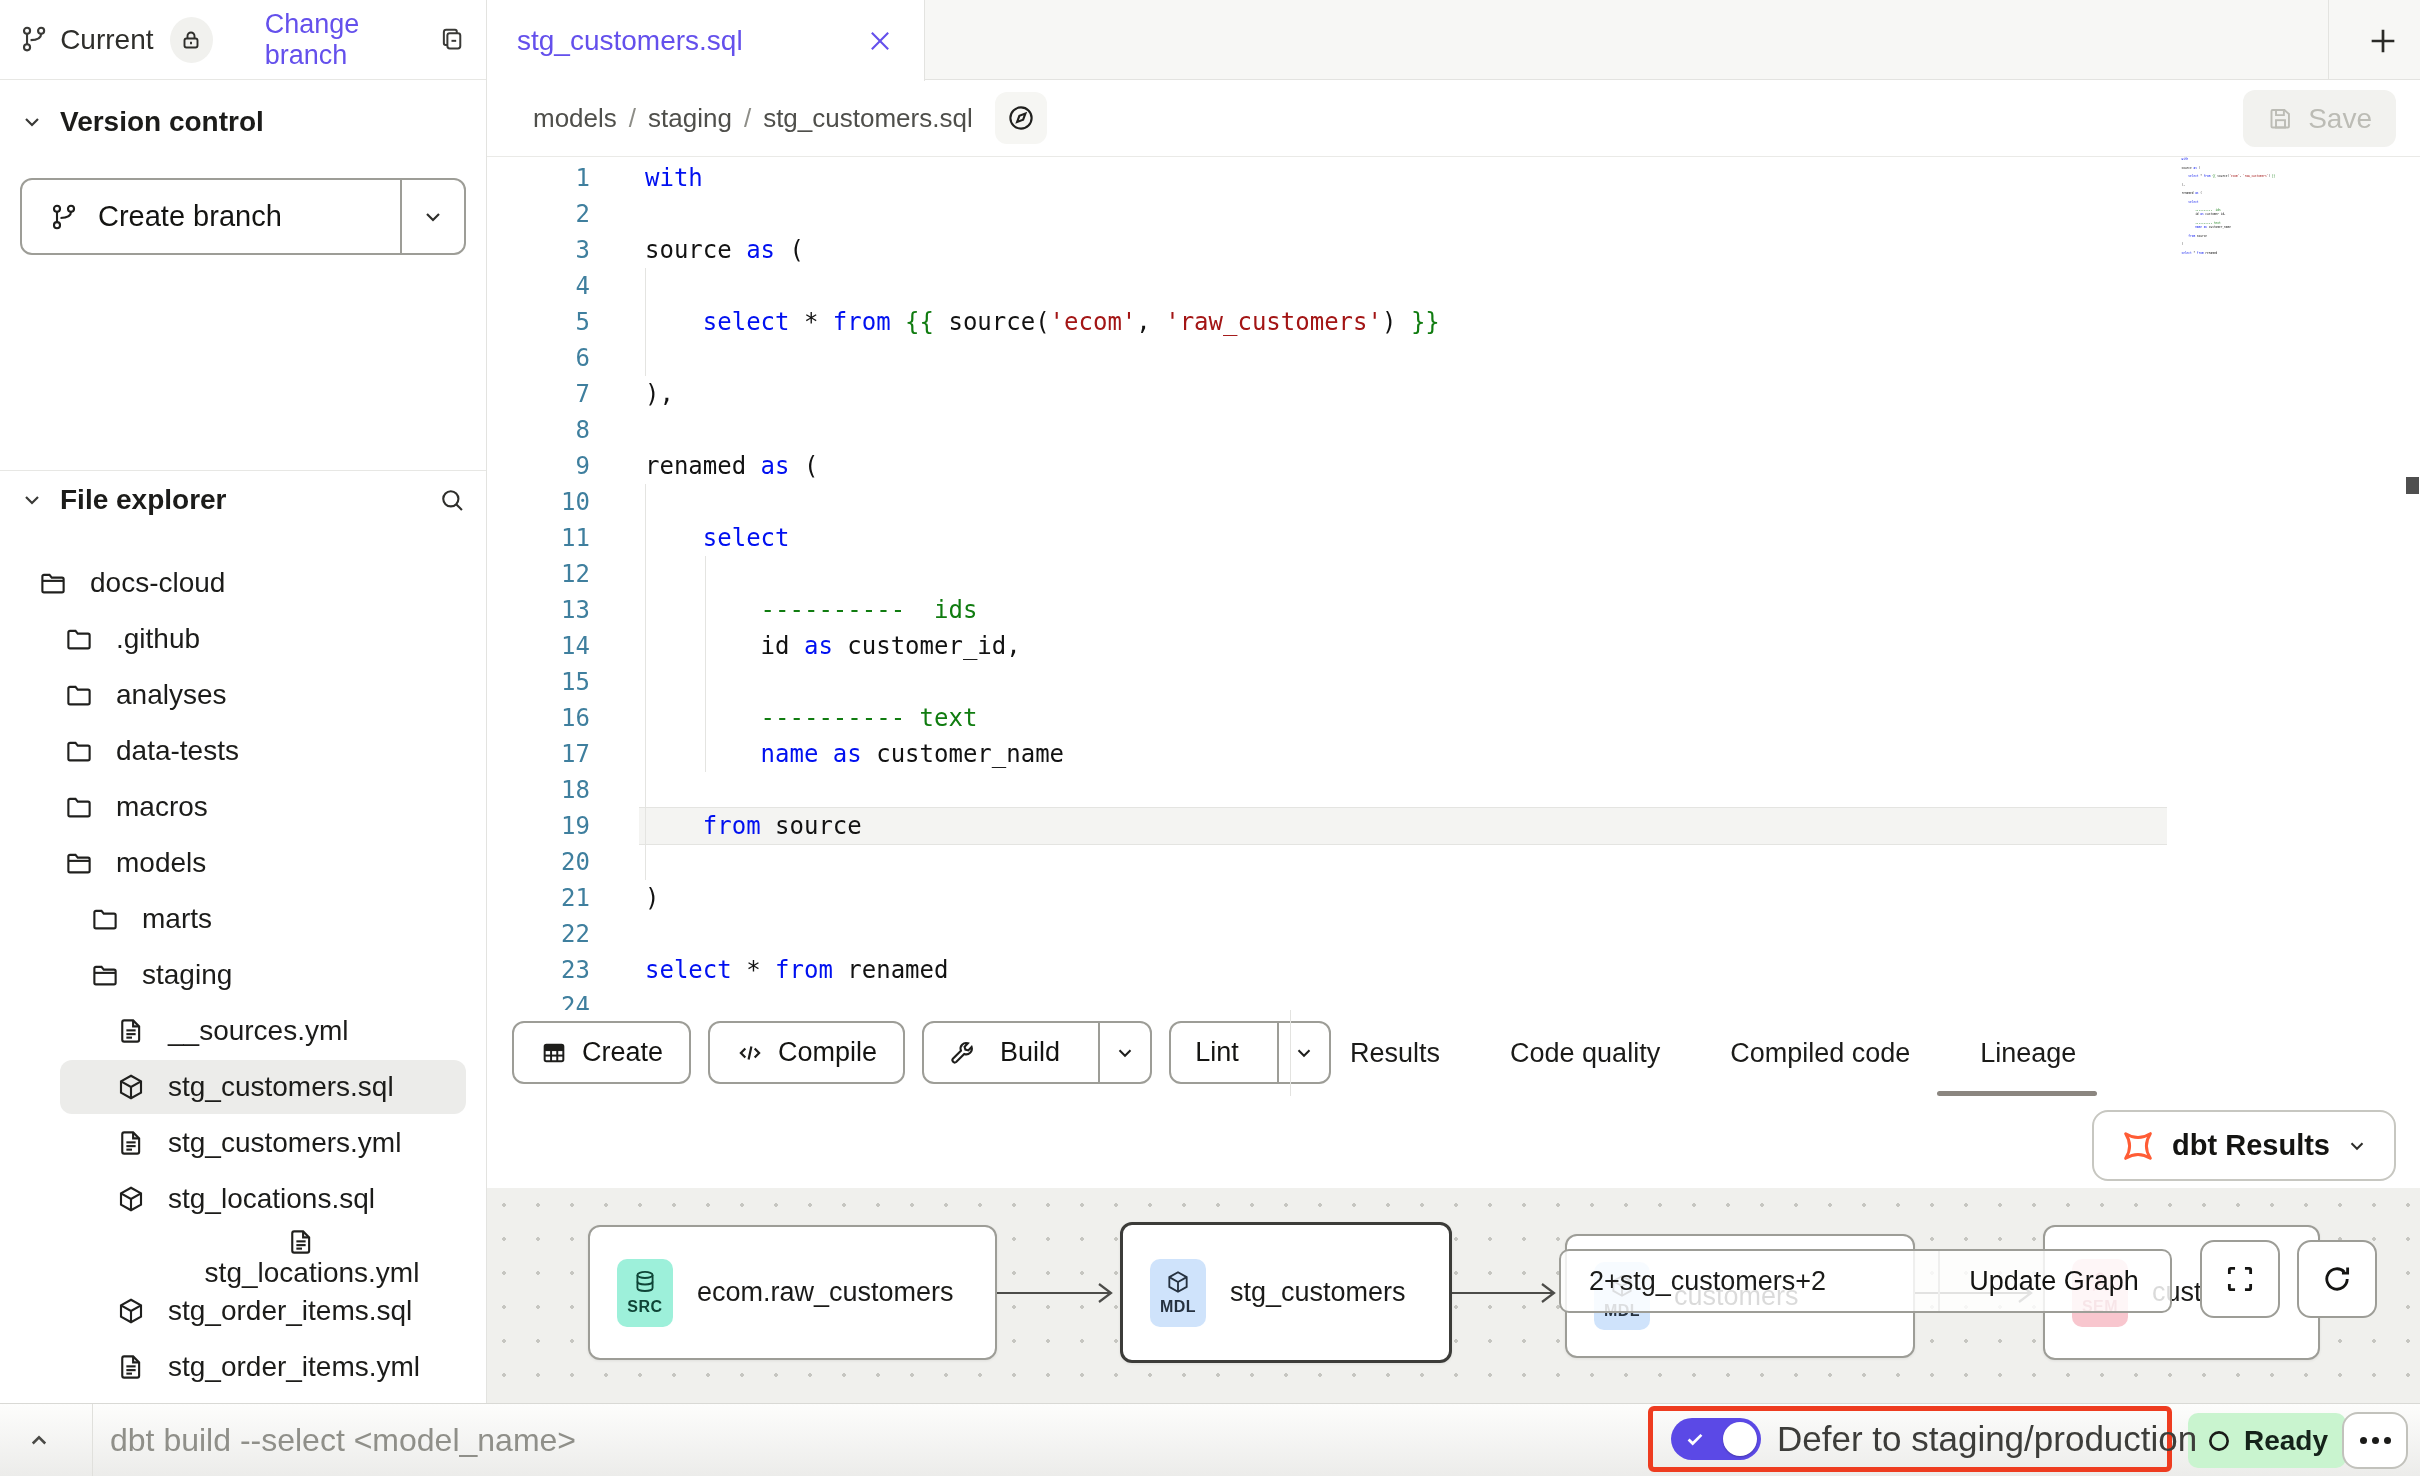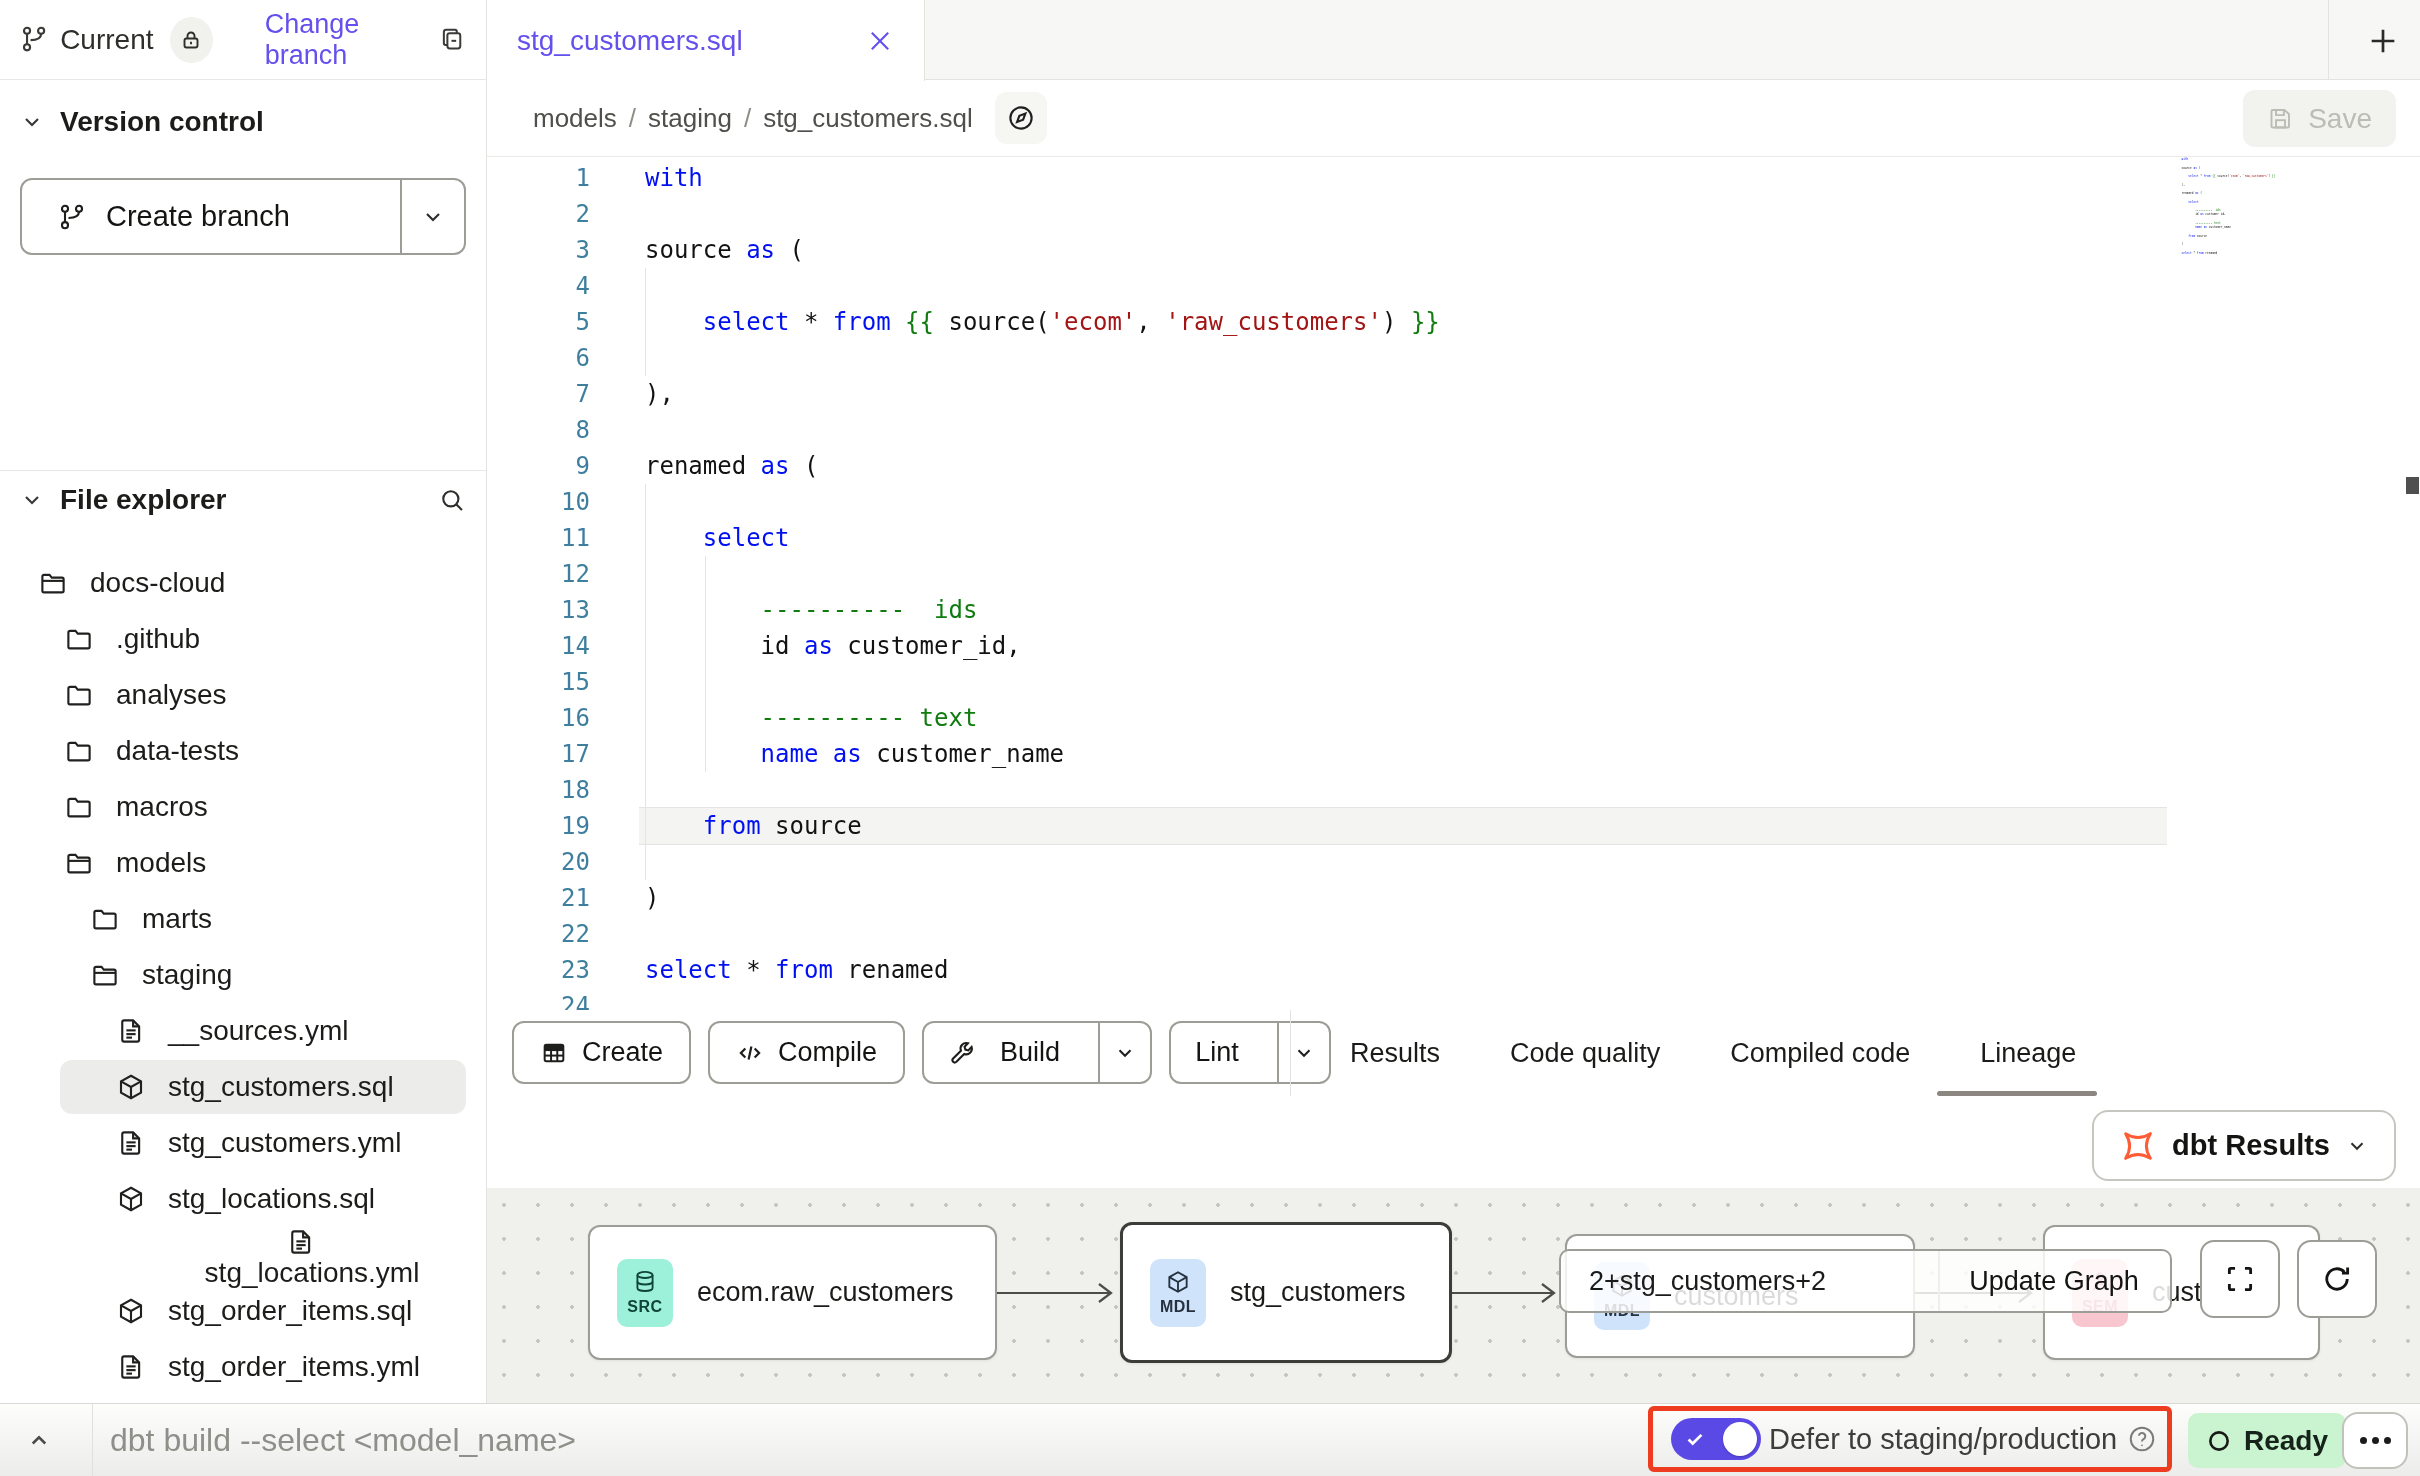--- a/index.html
+++ b/index.html
@@ -24,21 +24,21 @@
   .sec-header{ position:absolute; left:20px; right:20px; display:flex; align-items:center;}
   .sec-header .chev{ width:24px; height:24px; color:#3a3a37;}
   .sec-title{ margin-left:16px; font-size:28px; font-weight:700; color:#1c1c1a;}
   .vc-header{ top:94px; height:56px;}
   .fe-divider{ position:absolute; left:0; top:470px; width:100%; height:1px; background:#e7e7e4;}
   .fe-header{ top:472px; height:56px;}
   .search-ic{ margin-left:auto; width:28px; height:28px; color:#2e2e2b;}
 
   .create-branch{ position:absolute; left:20px; right:20px; top:178px; height:77px;
       border:2px solid #9d9d97; border-radius:12px; display:flex; background:#fff; overflow:hidden;}
-  .cb-main{ flex:1; display:flex; align-items:center; padding-left:36px; border-right:2px solid #9d9d97;}
+  .cb-main{ flex:1; display:flex; align-items:center; padding-left:28px; border-right:2px solid #9d9d97;}
   .cb-main svg{ width:28px; height:28px; color:#1e1e1c;}
   .cb-label{ margin-left:20px; font-size:29px; font-weight:500; color:#141412;}
   .cb-caret{ width:62px; display:flex; align-items:center; justify-content:center;}
   .cb-caret svg{ width:24px; height:24px; color:#2e2e2b;}
 
   .file-tree{ position:absolute; left:0; top:555px; right:0;}
   .tree-row{ position:relative; height:56px; display:flex; align-items:center; cursor:pointer;}
   .tree-row.selected::before{ content:""; position:absolute; left:60px; right:20px; top:1px; bottom:1px;
       background:#ececea; border-radius:12px;}
   .tree-icon{ position:relative; width:30px; height:30px; color:#20201e; flex:none;}
@@ -154,21 +154,21 @@
       background:transparent; font-family:"Liberation Sans", sans-serif; font-size:32px; color:#3a3a37;}
   .cmd-input::placeholder{ color:#8f8f89;}
   .annot-box{ position:absolute; left:1648px; top:2px; width:524px; height:66px;
       border:5px solid var(--red); border-radius:6px; display:flex; align-items:center; padding-left:18px;
       z-index:4;}
   .toggle{ width:90px; height:42px; border-radius:21px; background:var(--toggle); position:relative;
       flex:none; cursor:pointer;}
   .toggle .tick{ position:absolute; left:13px; top:10px; width:22px; height:22px; color:#fff;}
   .toggle .knob{ position:absolute; right:4px; top:4px; width:34px; height:34px; border-radius:50%;
       background:#fff; box-shadow:0 1px 2px rgba(0,0,0,.25);}
-  .defer-label{ margin-left:8px; font-size:29px; font-weight:500; color:#3d3d3a; white-space:nowrap;}
+  .defer-label{ margin-left:16px; font-size:35px; font-weight:500; color:#3d3d3a; white-space:nowrap;}
   .help-ic{ margin-left:10px; width:30px; height:30px; color:#7c7c76;}
   .ready-badge{ position:absolute; left:2188px; top:9px; height:55px; padding:0 18px; border-radius:10px;
       background:var(--ready_bg); display:flex; align-items:center; gap:12px;}
   .ready-badge svg{ width:26px; height:26px; color:#1a1a18;}
   .ready-label{ font-size:28px; font-weight:600; color:#15231a;}
   .more-btn{ position:absolute; left:2342px; top:8px; width:66px; height:57px; background:#fff;
       border:2px solid #c2c2bc; border-radius:16px; display:flex; align-items:center; justify-content:center;
       gap:5px; cursor:pointer;}
   .more-btn i{ width:7px; height:7px; border-radius:50%; background:#1b1b19;}
 </style>

